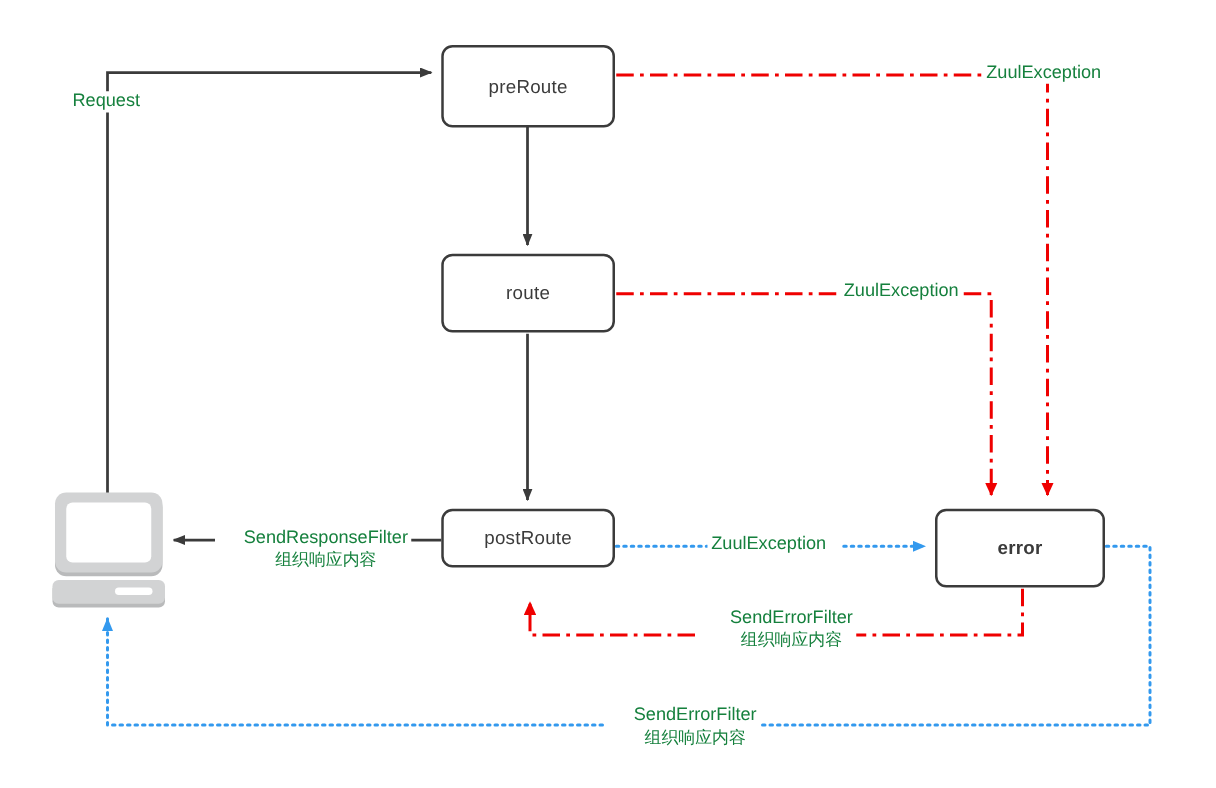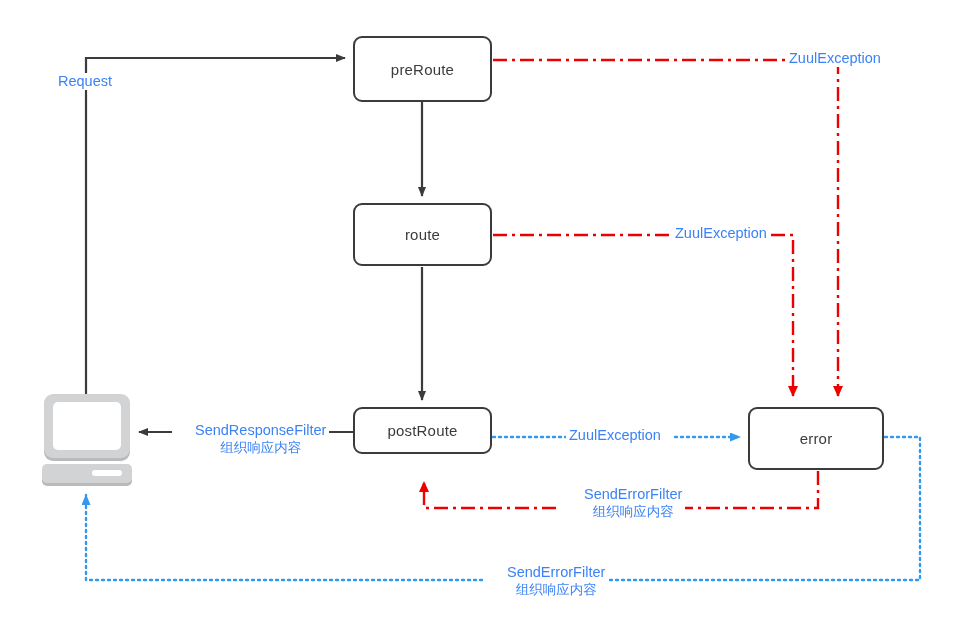--- a/index.html
+++ b/index.html
@@ -32,21 +32,21 @@
     background: #ffffff;
     display: flex;
     align-items: center;
     justify-content: center;
     color: #3b3b3b;
     font-size: 15px;
     letter-spacing: .2px;
   }
   .edge-label {
     position: absolute;
-    color: #3b82f6;
+    color: #15803d;
     font-size: 14.5px;
     line-height: 17px;
     text-align: center;
     white-space: nowrap;
     background: #ffffff;
     padding: 0 3px;
   }
   .edge-label.two-line {
     line-height: 18px;
     margin-left: 20px;
@@ -178,21 +178,21 @@
   </div>
 
   <div class="node-box" style="left:353px; top:203px; width:139px; height:63px;">
     <span>route</span>
   </div>
 
   <div class="node-box" style="left:353px; top:407px; width:139px; height:47px;">
     <span>postRoute</span>
   </div>
 
-  <div class="node-box" style="left:748px; top:407px; width:136px; height:63px;">
+  <div class="node-box" style="left:748px; top:407px; width:136px; height:63px;font-weight:bold;">
     <span>error</span>
   </div>
 
   <div class="edge-label" style="left:55px; top:73px;">Request</div>
 
   <div class="edge-label" style="left:786px; top:50px;">ZuulException</div>
 
   <div class="edge-label" style="left:672px; top:225px;">ZuulException</div>
 
   <div class="edge-label" style="left:566px; top:427px;">ZuulException</div>

